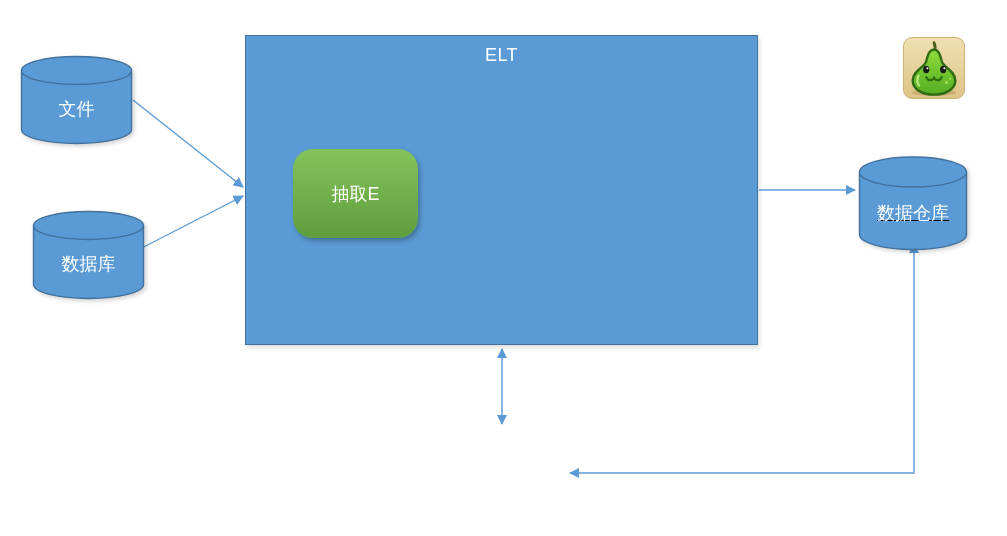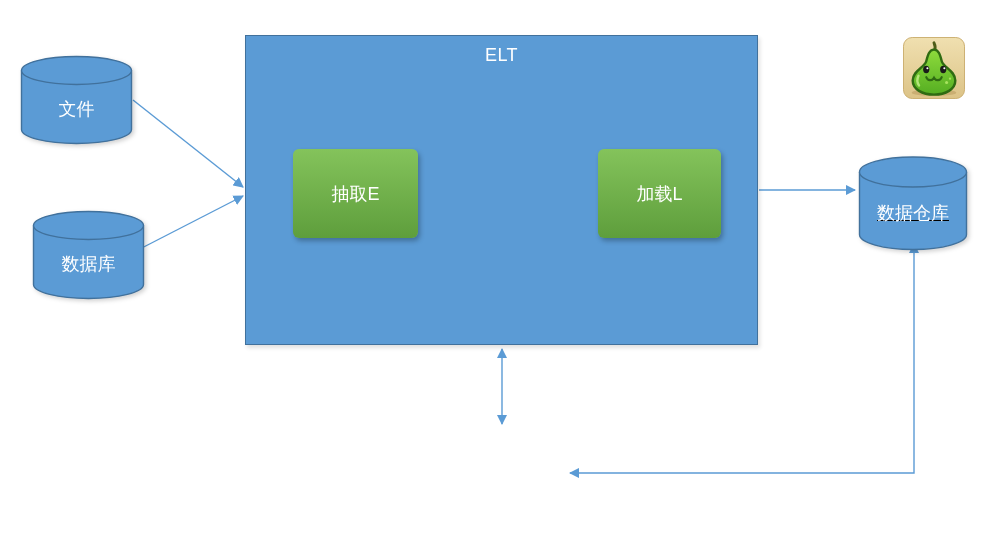--- a/index.html
+++ b/index.html
@@ -44,21 +44,21 @@
     box-shadow:2px 3px 4px rgba(0,0,0,0.12);
     text-decoration:underline;
   }
   .elt-title{
     position:absolute;left:0;top:9px;width:100%;text-align:center;
     color:var(--label-text,#fff);font-size:18px;letter-spacing:0.5px;
   }
   .gnode{
     position:absolute;display:flex;align-items:center;justify-content:center;
     background:linear-gradient(180deg,var(--green-top,#84C35B),var(--green-bottom,#5E9E3C));
-    border-radius:6px;
+    border-radius:20px;
     box-shadow:2px 3px 5px rgba(0,0,0,0.28);
   }
   .node-extract{left:47px;top:113px;width:125px;height:89px;}   
   .node-load{left:352px;top:113px;width:123px;height:89px;}     
   .node-transform{left:440px;top:428px;width:123px;height:90px;}
 
   .logo{position:absolute;left:903px;top:37px;width:62px;height:62px;}
   .logo svg{width:100%;height:100%;display:block;}
 </style>
 </head>
@@ -95,23 +95,20 @@
     <span class="node-label">数据库</span>
   </div>
 
   <div class="elt-box">
     <div class="elt-title">ELT</div>
 
     <div class="gnode node-extract">
       <span class="node-label">抽取E</span>
     </div>
 
-    <div class="gnode node-load">
-      <span class="node-label">加载L</span>
-    </div>
   </div>
 
   <div class="node cylinder node-warehouse">
     <svg class="cyl-svg" viewBox="0 0 110 95" preserveAspectRatio="none">
       <path class="cyl-body" d="M1.5,16 L1.5,78.5 A53.5,15 0 0 0 108.5,78.5 L108.5,16"></path>
       <ellipse class="cyl-top" cx="55" cy="16" rx="53.5" ry="15"></ellipse>
     </svg>
     <span class="node-label">数据仓库</span>
   </div>
 

